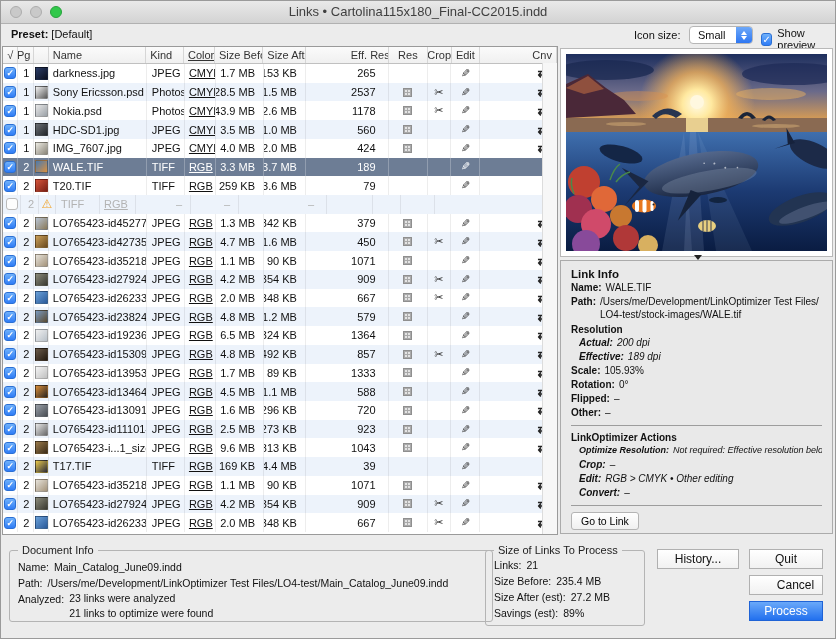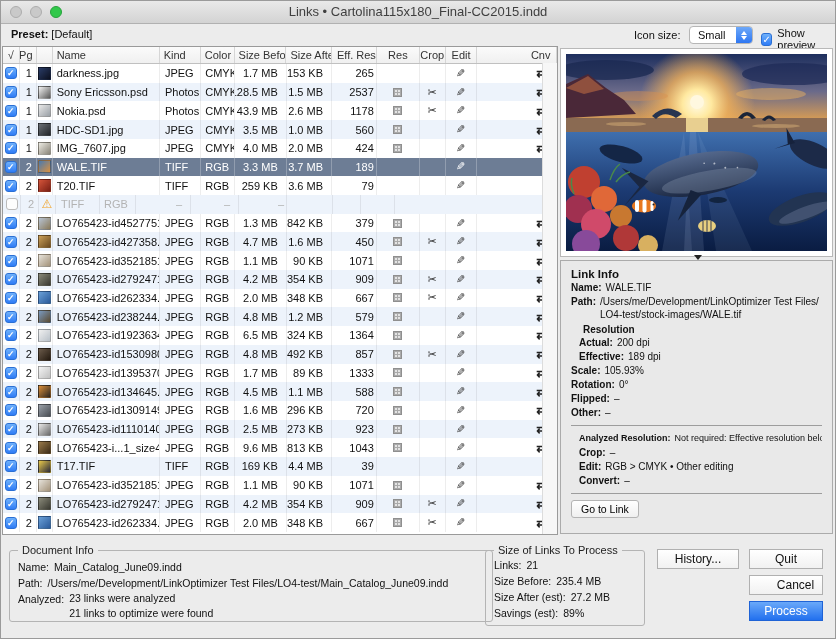--- a/index.html
+++ b/index.html
@@ -44,24 +44,24 @@
   .trow.selected{background:#6d7d95;color:#fff;}
   .trow.disabled{color:#b3b3b3;}
   .cell{display:flex;align-items:center;box-sizing:border-box;border-right:1px solid rgba(0,0,0,0.07);
     white-space:nowrap;overflow:hidden;}
   .trow.selected .cell{border-right-color:rgba(255,255,255,0.25);}
   .c-check{width:18px;justify-content:center;}
   .c-pg{width:18px;justify-content:flex-end;padding-right:4px;}
   .c-icon{width:17px;justify-content:center;}
   .c-name{width:115px;padding-left:4px;}
   .c-kind{width:44px;padding-left:5px;}
-  .c-color{width:36px;padding-left:4px;}
+  .c-color{width:36px;padding-left:4px;text-decoration:underline;}
   .c-before{width:55px;justify-content:flex-end;padding-right:8px;}
   .c-after{width:48px;justify-content:flex-end;padding-right:8px;}
-  .c-effres{width:48px;justify-content:flex-end;padding-right:2px;}
+  .c-effres{width:48px;justify-content:flex-end;padding-right:12px;margin-left:40px;}
   .c-res{width:46px;justify-content:center;}
   .c-crop{width:28px;justify-content:center;}
   .c-edit{width:34px;justify-content:center;}
   .c-cnv{width:34px;justify-content:center;border-right:none;margin-left:48px;}
   .scroll-strip{position:absolute;right:0;top:16px;width:14px;bottom:0;background:#f7f7f7;border-left:1px solid #dcdcdc;}
   .checkbox{width:12px;height:12px;border-radius:3px;box-sizing:border-box;display:flex;
     align-items:center;justify-content:center;}
   .checkbox.checked{background:linear-gradient(#6fb1fb,#2f7cf6);border:1px solid #2a6fd4;}
   .checkbox.unchecked{background:#fdfdfd;border:1px solid #bbb;}
   .checkbox .tick{color:#fff;font-size:9px;font-weight:bold;line-height:10px;}
@@ -81,22 +81,22 @@
   .preview-box svg{display:block;width:261px;height:197px;}
   .preview-caret{position:absolute;left:693px;top:254px;width:0;height:0;
     border-left:4px solid transparent;border-right:4px solid transparent;border-top:5px solid #222;}
   
   .linkinfo{position:absolute;left:559px;top:259px;width:273px;height:274px;background:#e9e9e9;
     border:1px solid #ababab;box-sizing:border-box;padding:7px 10px;font-size:10px;color:#111;overflow:hidden;}
   .linkinfo .li-title{font-size:11.5px;font-weight:bold;}
   .li-row{display:flex;margin:1px 0;line-height:13px;}
   .li-row .lbl{font-weight:bold;white-space:nowrap;margin-right:4px;}
   .li-row .val{flex:1;word-break:break-all;}
-  .li-sub{font-weight:bold;margin:3px 12px 1px;}
-  .li-ind{padding-left:8px;}
+  .li-sub{font-weight:bold;margin:3px 0 1px;}
+  .li-ind{padding-left:8px;font-style:italic;}
   .li-div{border-top:1px solid #9d9d9d;margin:6px 0;}
   .li-nowrap .val{white-space:nowrap;word-break:normal;overflow:hidden;}
   .gotolink{margin-top:0;height:18px;padding:0 9px;font-size:10.5px;background:linear-gradient(#fff,#f0f0f0);
     border:1px solid #b4b4b4;border-radius:3px;font-family:"Liberation Sans",sans-serif;}
   
   .groupbox{position:absolute;border:1px solid #b4b4b4;border-radius:3px;box-sizing:border-box;}
   .groupbox .legend{position:absolute;top:-7px;left:8px;background:#ececec;padding:0 4px;font-size:11px;color:#222;}
   .docinfo{left:8px;top:549px;width:484px;height:72px;padding:8px 8px 0;}
   .sizeinfo{left:484px;top:549px;width:160px;height:76px;padding:6px 8px 0;}
   .gb-line{font-size:10.5px;color:#111;line-height:16px;white-space:nowrap;display:flex;}
@@ -1007,22 +1007,23 @@
       </div>
     <div class="li-row">
         <span class="lbl">Flipped:</span>
         <span class="val">–</span>
       </div>
     <div class="li-row">
         <span class="lbl">Other:</span>
         <span class="val">–</span>
       </div>
     <div class="li-div"></div>
+    <div class="li-sub">LinkOptimizer Actions</div>
     <div class="li-row li-ind li-nowrap" style="font-size:9px;">
-        <span class="lbl">Analyzed Resolution:</span>
+        <span class="lbl">Optimize Resolution:</span>
         <span class="val">Not required: Effective resolution below target</span>
       </div>
     <div class="li-row li-ind">
         <span class="lbl">Crop:</span>
         <span class="val">–</span>
       </div>
     <div class="li-row li-ind">
         <span class="lbl">Edit:</span>
         <span class="val">RGB &gt; CMYK • Other editing</span>
       </div>

